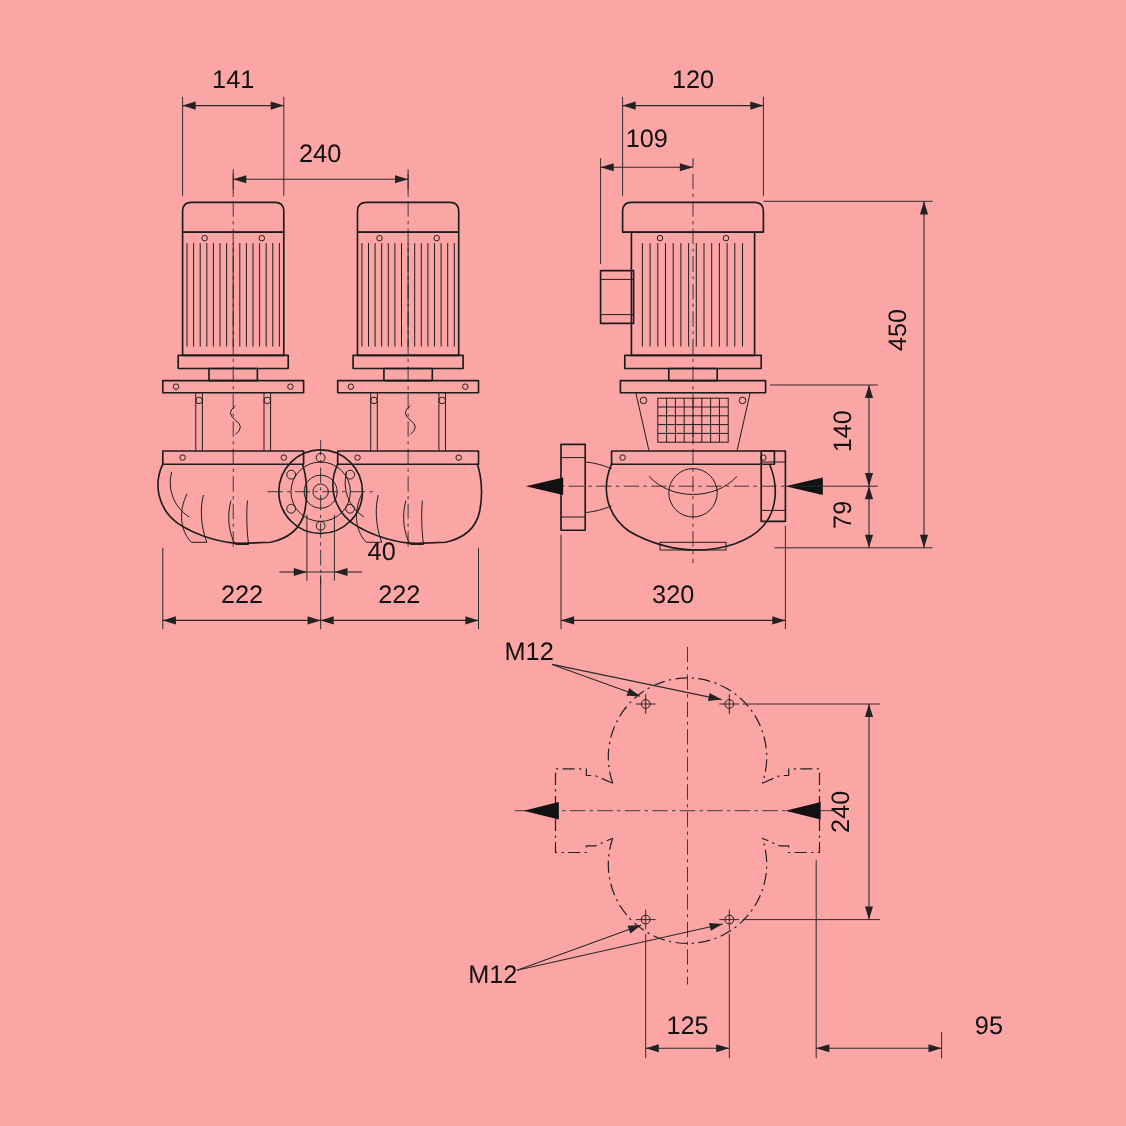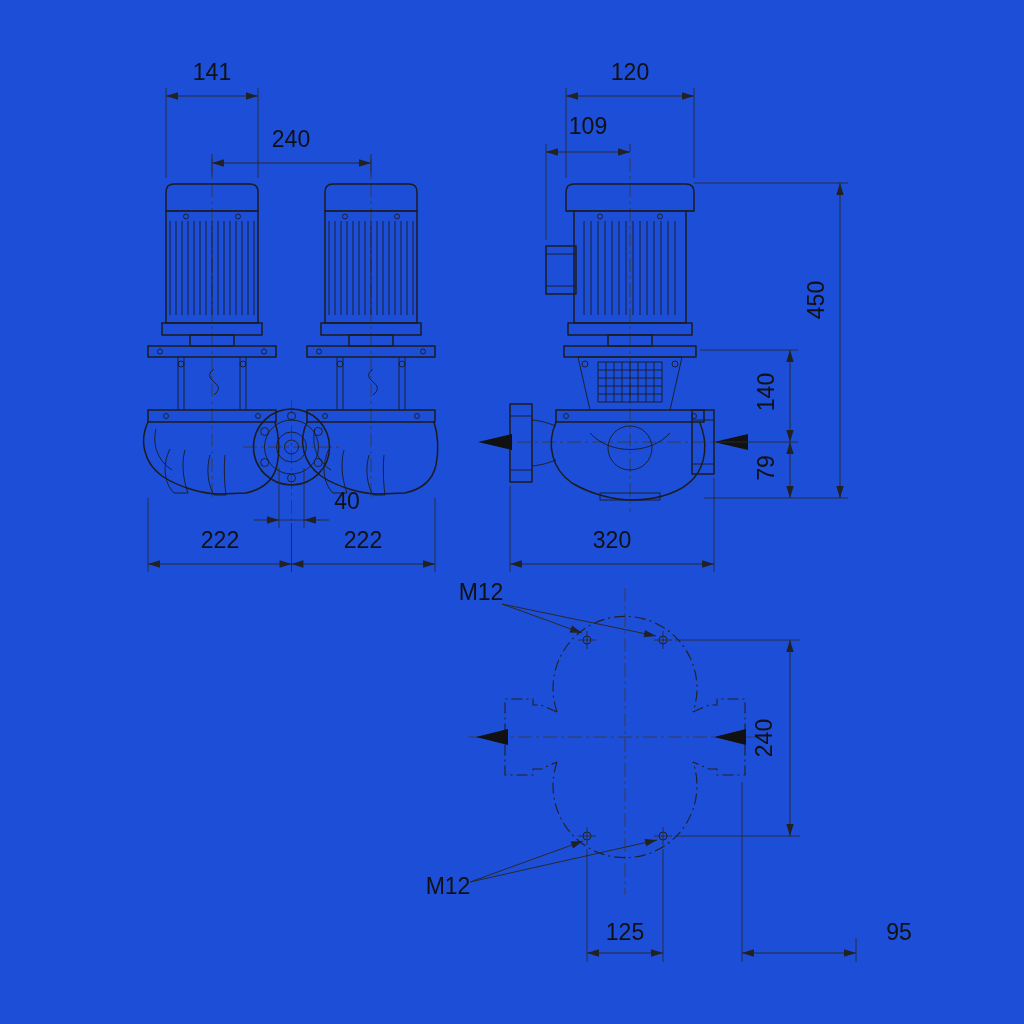--- a/index.html
+++ b/index.html
@@ -1,16 +1,16 @@
 <!DOCTYPE html>
 <html><head>
 <meta charset="utf-8">
 <style>
   html,body{margin:0;padding:0;background:#fff;}
-  .canvas{width:1024px;height:1024px;background:#1d4ed8;position:relative;font-family:"Liberation Sans",sans-serif;}
+  .canvas{width:1024px;height:1024px;background:#fca5a5;position:relative;font-family:"Liberation Sans",sans-serif;}
   svg{display:block;}
   .geo{stroke:#1c1c1c;stroke-width:1.5;fill:none;stroke-linejoin:round;stroke-linecap:round;}
   .geo2{stroke:#1c1c1c;stroke-width:0.9;fill:none;}
   .dim{stroke:#2a2a2a;stroke-width:1;fill:none;}
   .ext{stroke:#2a2a2a;stroke-width:0.9;fill:none;}
   .cl{stroke:#3a3a3a;stroke-width:0.9;fill:none;stroke-dasharray:14 4 3 4;}
   .dash{stroke:#222;stroke-width:1.1;fill:none;stroke-dasharray:11 4 2 4;stroke-linejoin:round;}
   .solid{fill:#111;stroke:none;}
   text.dtext{font:23px "Liberation Sans",sans-serif;fill:#111;}
 </style>

